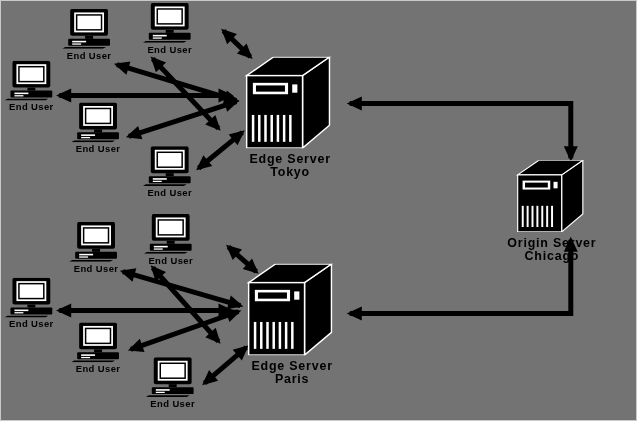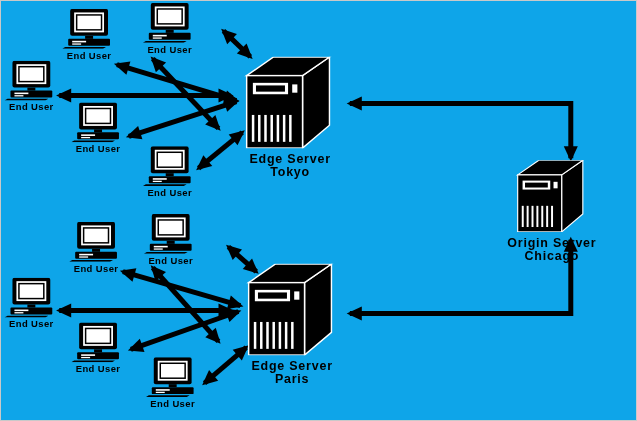--- a/index.html
+++ b/index.html
@@ -1,20 +1,20 @@
 <!DOCTYPE html>
 <html><head>
 <meta charset="utf-8">
 <style>
   html, body { margin: 0; padding: 0; background: #ffffff; }
   .stage {
     position: relative;
     width: 637px;
     height: 421px;
-    background: #0ea5e9;
+    background: #737373;
     border: 1px solid #c9c9c9;
     box-sizing: border-box;
     overflow: hidden;
   }
   svg { display: block; }
   .edge {
     fill: none;
     stroke: #000000;
     stroke-width: 5;
     stroke-linejoin: miter;

